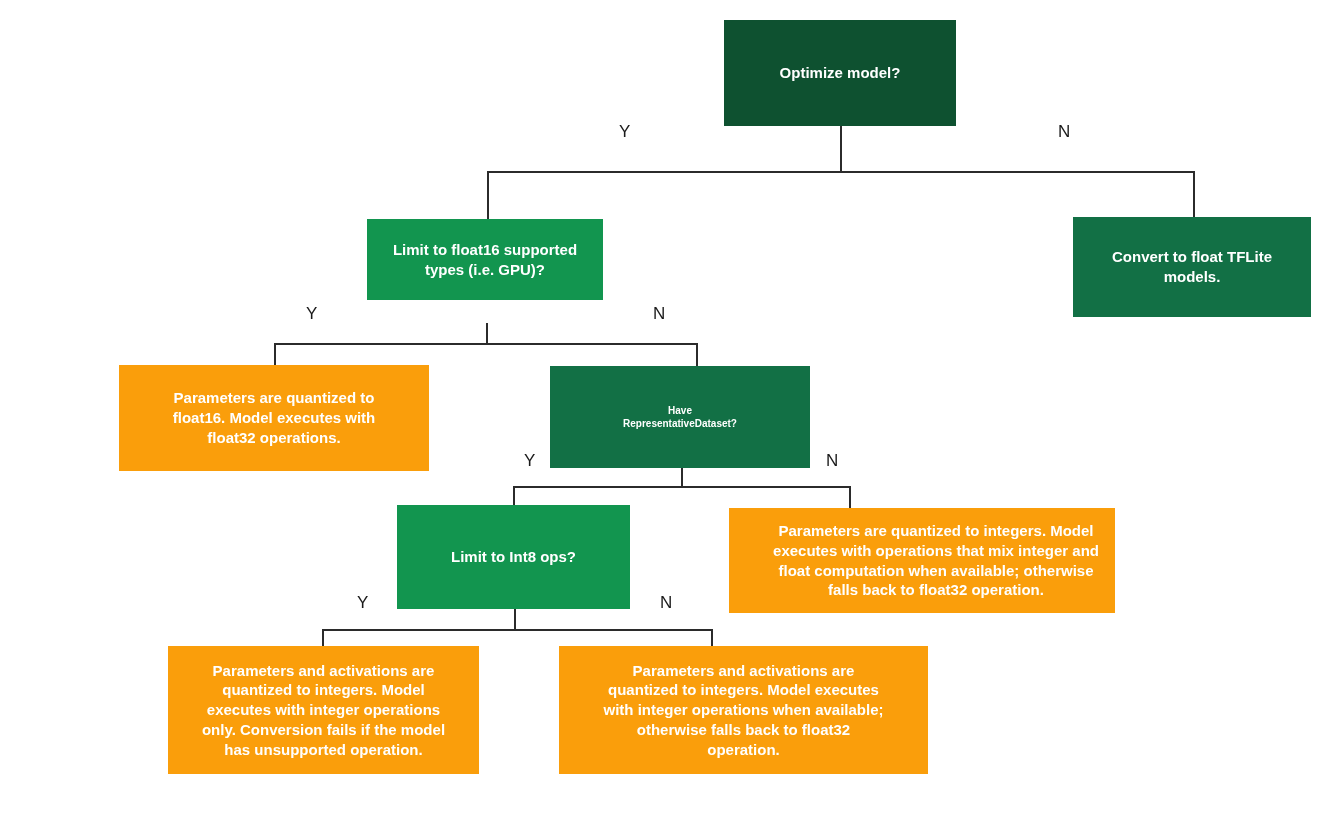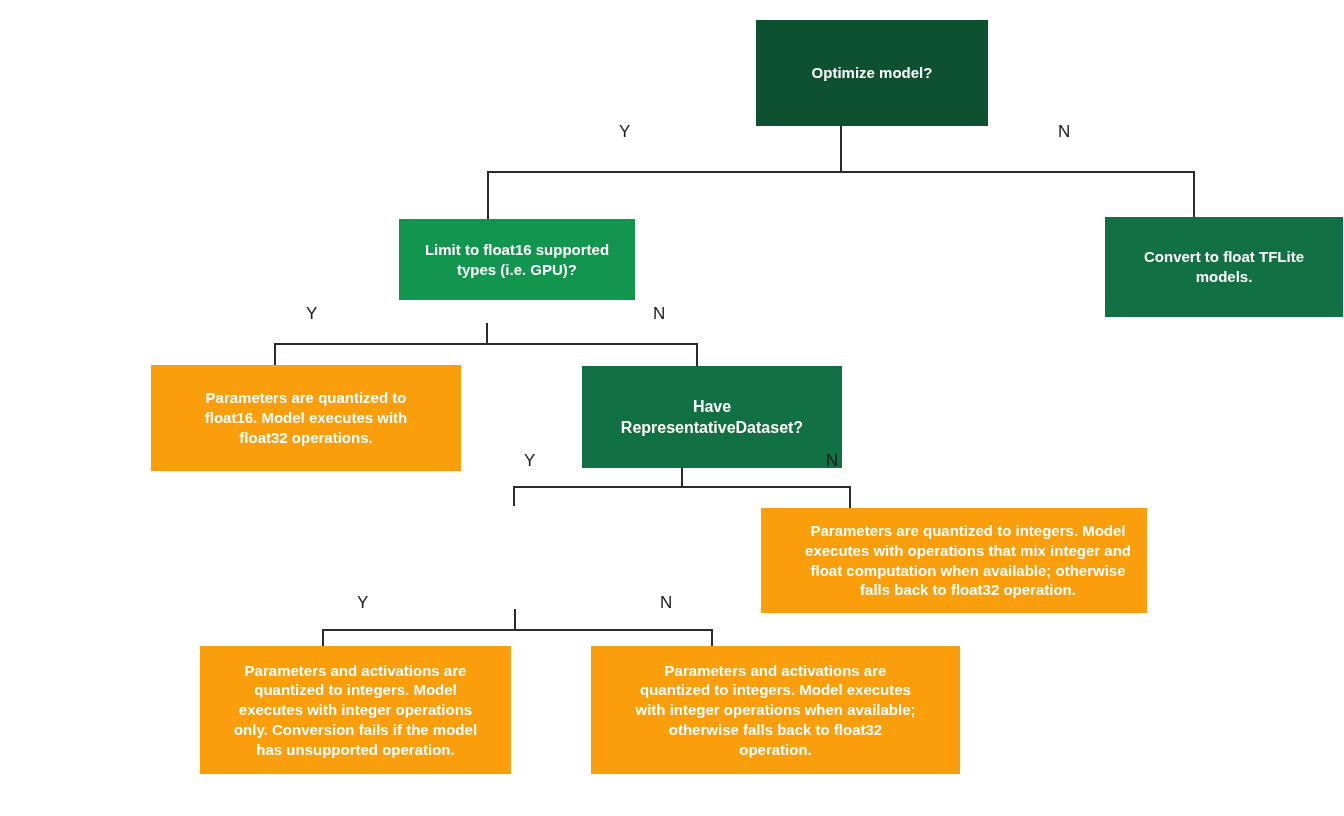--- a/index.html
+++ b/index.html
@@ -23,21 +23,20 @@
     box-sizing: border-box;
     display: flex;
     align-items: center;
     justify-content: center;
     text-align: center;
     color: #ffffff;
     font-weight: bold;
     line-height: 1.32;
     padding: 4px 10px;
     z-index: 3;
-    margin-left: 32px;
   }
   .node-text {
     display: block;
     width: 100%;
     white-space: pre-line;
   }
   .edge {
     position: absolute;
     background: #2b2b2b;
     z-index: 1;
@@ -83,23 +82,26 @@
     </div>
     <div class="node" style="left: 1073px; top: 217px; width: 238px; height: 100px; background: rgb(18, 112, 69); font-size: 15px;">
       <span class="node-text">Convert to float TFLite
 models.</span>
     </div>
     <div class="node" style="left: 119px; top: 365px; width: 310px; height: 106px; background: rgb(250, 158, 11); font-size: 15px;">
       <span class="node-text">Parameters are quantized to
 float16. Model executes with
 float32 operations.</span>
     </div>
-    <div class="node" style="left: 550px; top: 366px; width: 260px; height: 102px; background: rgb(18, 112, 69); font-size: 16px;">
+    <div class="node" style="left: 550px; top: 366px; width: 260px; height: 102px; background: rgb(18, 112, 69); font-size: 10px;">
       <span class="node-text">Have
 RepresentativeDataset?</span>
+    </div>
+    <div class="node" style="left: 397px; top: 505px; width: 233px; height: 104px; background: rgb(18, 149, 79); font-size: 15px;">
+      <span class="node-text">Limit to Int8 ops?</span>
     </div>
     <div class="node" style="left: 729px; top: 508px; width: 386px; height: 105px; background: rgb(250, 158, 11); font-size: 15px; padding-left: 38px;">
       <span class="node-text">Parameters are quantized to integers. Model
 executes with operations that mix integer and
 float computation when available; otherwise
 falls back to float32 operation.</span>
     </div>
     <div class="node" style="left: 168px; top: 646px; width: 311px; height: 128px; background: rgb(250, 158, 11); font-size: 15px;">
       <span class="node-text">Parameters and activations are
 quantized to integers. Model

